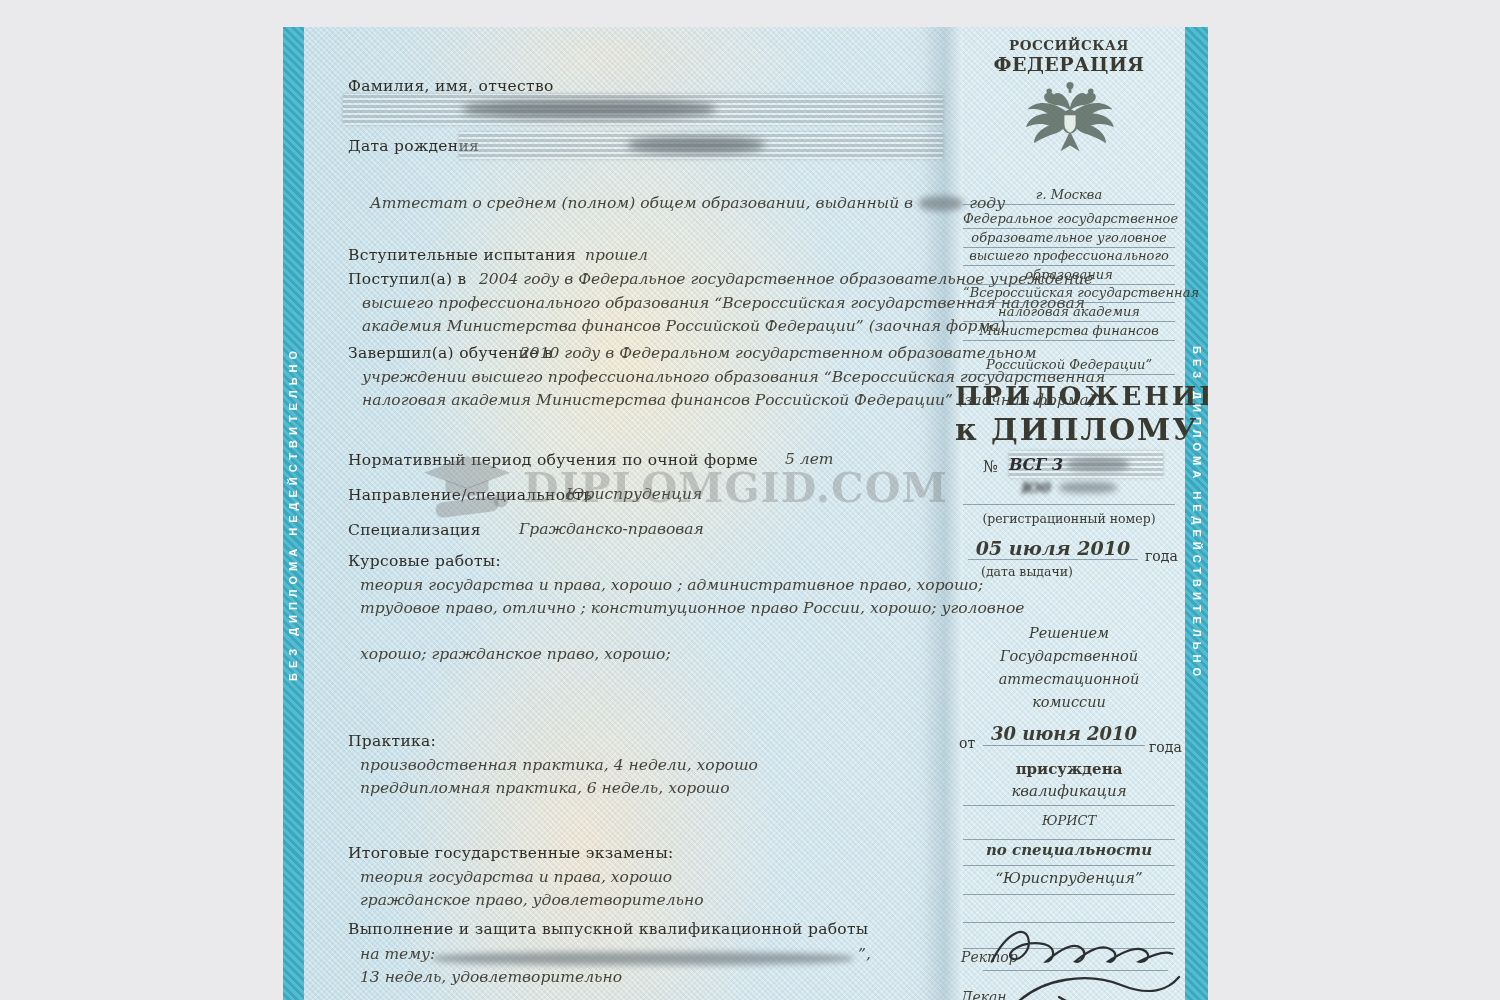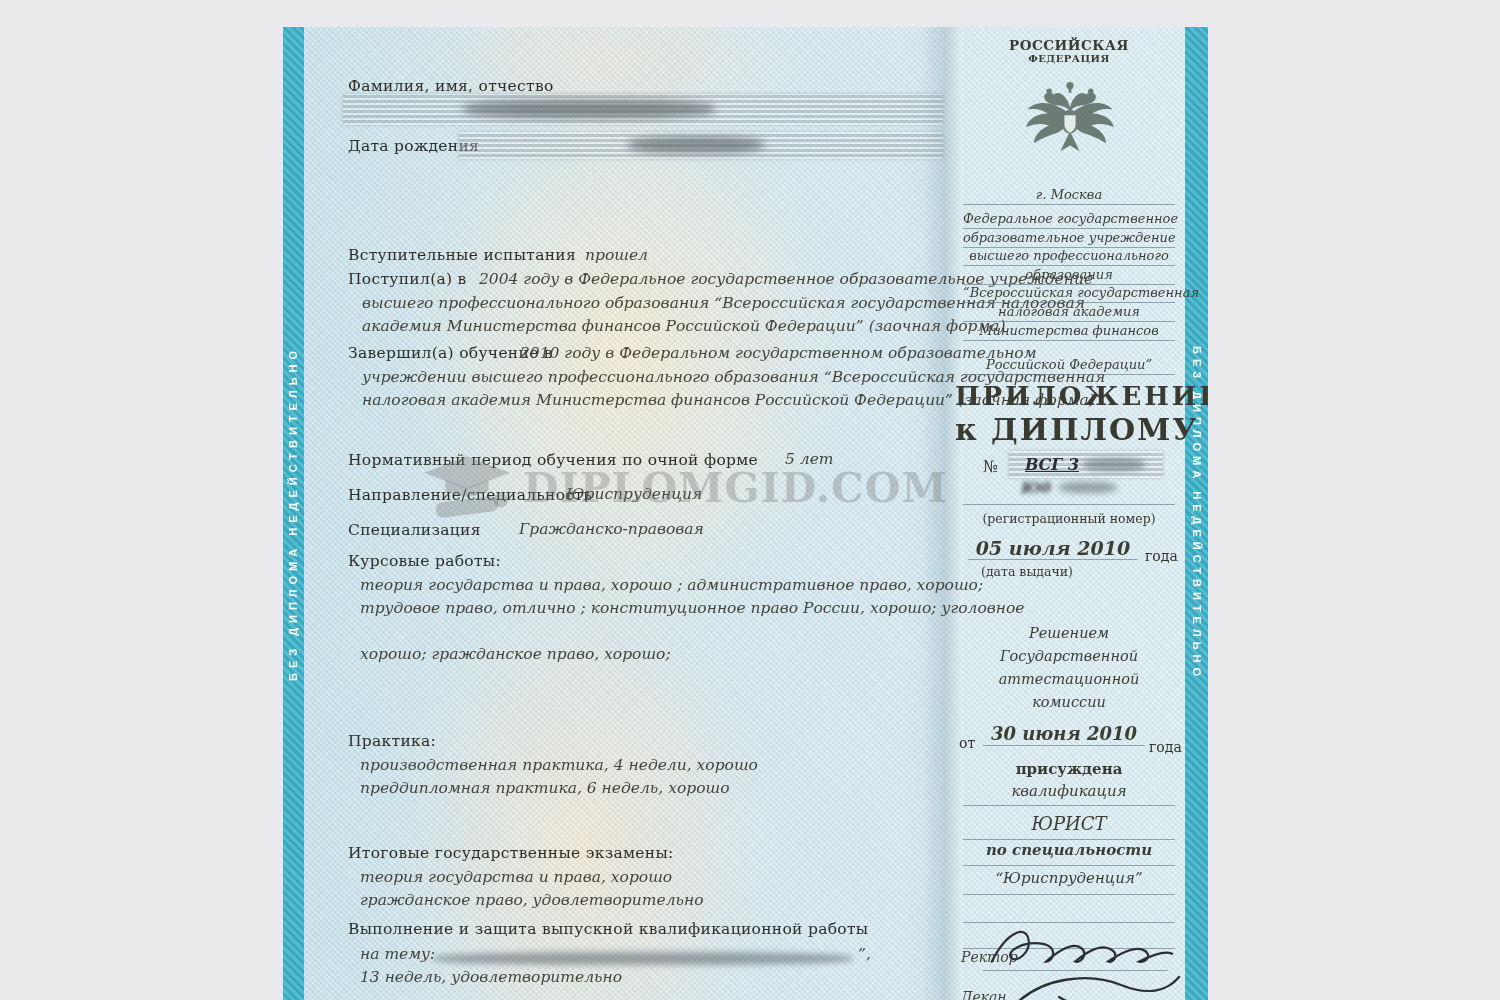--- a/index.html
+++ b/index.html
@@ -98,20 +98,25 @@
   <div class="t lbl" style="left:65px; top:50px;">Фамилия, имя, отчество</div>
   <div class="redact" style="left:60px; top:67px; width:600px; height:31px;">
     <div class="scribble" style="left:20%; width:42%;"></div>
   </div>
 
   <div class="t lbl" style="left:65px; top:110px;">Дата рождения</div>
   <div class="redact" style="left:176px; top:105px; width:484px; height:27px;">
     <div class="scribble" style="left:35%; width:28%;"></div>
   </div>
 
+  <div class="t it" style="left:87px; top:167px; display:flex; align-items:center; gap:6px;">
+    <span>Аттестат о среднем (полном) общем образовании, выданный в</span>
+    <span class="smear" style="position:static; display:inline-block; width:44px; height:15px;"></span>
+    <span>году</span>
+  </div>
 
   <div class="t lbl" style="left:65px; top:219px;">Вступительные испытания</div>
   <div class="t it" style="left:302px; top:219px;">прошел</div>
 
   <div class="t lbl" style="left:65px; top:243px;">Поступил(а) в</div>
   <div class="t it" style="left:196px; top:243px;">2004 году в Федеральное государственное образовательное учреждение</div>
   <div class="t it" style="left:79px; top:267px;">высшего профессионального образования “Всероссийская государственная налоговая</div>
   <div class="t it" style="left:79px; top:290px;">академия Министерства финансов Российской Федерации” (заочная форма)</div>
 
   <div class="t lbl" style="left:65px; top:317px;">Завершил(а) обучение в</div>
@@ -141,54 +146,54 @@
   <div class="t it" style="left:77px; top:841px;">теория государства и права, хорошо</div>
   <div class="t lbl" style="left:65px; top:893px;">Выполнение и защита выпускной квалификационной работы</div>
 
   <div class="t it" style="left:77px; top:864px;">гражданское право, удовлетворительно</div>
   <div class="t it" style="left:77px; top:918px;">на тему:</div>
   <div class="smear" style="left:150px; top:925px; width:420px; height:13px;"></div>
   <div class="t it" style="left:575px; top:918px;">”,</div>
   <div class="t it" style="left:77px; top:941px;">13 недель, удовлетворительно</div>
 
   <div class="caps" style="top:10px; font-size:13.5px; letter-spacing:.5px;">РОССИЙСКАЯ</div>
-  <div class="caps" style="top:26px; font-size:10px; letter-spacing:.5px;">ФЕДЕРАЦИЯ</div>
+  <div class="caps" style="top:26px; font-size:19px; letter-spacing:.5px;">ФЕДЕРАЦИЯ</div>
 
   <svg style="position:absolute; left:739px; top:52px;" width="96" height="82" viewBox="0 0 120 100">
     <g fill="#55645a" opacity="0.82">
       <circle cx="60" cy="7" r="4.5"></circle>
       <rect x="58.3" y="10" width="3.4" height="6"></rect>
       <g id="eagle-half">
         <circle cx="34" cy="14" r="3.4"></circle>
         <path d="M60,34 C56,19 46,13 40,18 C34,13 26,17 28,23 C30,29 39,31 47,32 C52,33 56,35 60,38 Z"></path>
         <path d="M56,40 C38,25 15,26 7,37 C18,35 26,38 32,42 C20,42 8,48 5,59 C16,54 26,54 34,57 C24,61 15,69 15,79 C26,72 36,69 44,66 C51,63 56,58 56,52 Z"></path>
       </g>
       <use href="#eagle-half" transform="translate(120,0) scale(-1,1)"></use>
       <ellipse cx="60" cy="52" rx="11" ry="15"></ellipse>
       <path d="M60,64 L48,89 L60,82 L72,89 Z"></path>
       <path d="M53,44 h14 v11 q0,8 -7,11 q-7,-3 -7,-11 Z" fill="#e7ede8"></path>
     </g>
   </svg>
 
   <div class="rtext" style="top:160px;">г. Москва</div>
   <div class="rtext" style="top:184px;">Федеральное государственное</div>
-  <div class="rtext" style="top:203px;">образовательное учреждение</div>
+  <div class="rtext" style="top:203px;">образовательное уголовное</div>
   <div class="rtext" style="top:221px;">высшего профессионального</div>
   <div class="rtext" style="top:240px;">образования</div>
   <div class="rtext" style="top:258px;">“Всероссийская государственная</div>
   <div class="rtext" style="top:277px;">налоговая академия</div>
   <div class="rtext" style="top:296px;">Министерства финансов</div>
   <div class="rtext" style="top:314px;margin-top:16px;">Российской Федерации”</div>
 
   <div class="caps" style="top:354px; font-size:26px; letter-spacing:3px;">ПРИЛОЖЕНИЕ</div>
   <div class="caps" style="top:385px; font-size:30px; letter-spacing:2px;">к ДИПЛОМУ</div>
 
   <div class="t" style="left:700px; top:430px; font-size:16px;">№</div>
   <div class="redact" style="left:726px; top:424px; width:154px; height:27px; display:flex; align-items:center;">
-    <span class="it" style="font-weight:bold; font-size:16px; color:#2c2e31; margin-left:16px; filter:blur(.4px);text-decoration:underline;">ВСГ 3</span>
+    <span class="it" style="font-weight:bold; font-size:16px; color:#2c2e31; margin-left:0; filter:blur(.4px);">ВСГ 3</span>
     <span class="smear" style="position:static; display:inline-block; width:62px; height:13px; margin-left:4px;"></span>
   </div>
 
   <div class="rtext" style="top:452px; height:26px; font-size:15px;">
     <span style="filter:blur(2.2px); color:#3a3e42; font-weight:bold;">Ю0</span>
     <span class="smear" style="position:static; display:inline-block; width:58px; height:11px; margin-left:3px;"></span>
   </div>
   <div class="caps" style="top:484px; font-size:12.5px; font-weight:normal;">(регистрационный номер)</div>
 
   <div class="rtext" style="top:510px; left:685px; width:170px; font-size:19px; font-weight:bold; padding-bottom:0;">05 июля 2010</div>
@@ -199,21 +204,21 @@
   <div class="rtext noline" style="top:621px; font-size:14.5px;">Государственной</div>
   <div class="rtext noline" style="top:644px; font-size:14.5px;">аттестационной</div>
   <div class="rtext noline" style="top:667px; font-size:14.5px;">комиссии</div>
 
   <div class="t" style="left:676px; top:708px; font-size:14px;">от</div>
   <div class="rtext" style="top:696px; left:700px; width:162px; font-size:18px; font-weight:bold; padding-bottom:1px;">30 июня 2010</div>
   <div class="t" style="left:866px; top:712px; font-size:14px;">года</div>
 
   <div class="caps" style="top:733px; font-size:15px;">присуждена</div>
   <div class="rtext" style="top:755px; height:24px; font-size:15px;">квалификация</div>
-  <div class="rtext" style="top:786px; height:27px; font-size:18px;">ЮРИСТ</div>
+  <div class="rtext" style="top:786px; height:27px; font-size:13px;">ЮРИСТ</div>
   <div class="rtext" style="top:814px; height:25px; font-size:15px;font-weight:bold;">по специальности</div>
   <div class="rtext" style="top:842px; height:26px; font-size:15px;">“Юриспруденция”</div>
 
   <div class="rtext" style="top:872px; height:24px;"></div>
   <div class="rtext" style="top:898px; height:24px;"></div>
 
   <div class="t it" style="left:678px; top:922px; font-size:14px;">Ректор</div>
   <svg class="sig" style="position:absolute; left:700px; top:888px;" width="196" height="64" viewBox="0 0 200 66">
     <path d="M8,48 C24,16 44,10 46,26 C48,38 34,50 28,44 C22,38 40,26 62,30 C76,33 72,48 64,48 C78,36 92,28 100,34 C108,40 100,50 94,48 C106,38 120,30 130,35 C140,40 134,50 128,48 C140,40 154,32 164,36 C174,40 168,50 160,48 C172,42 186,36 194,40"></path>
   </svg>

